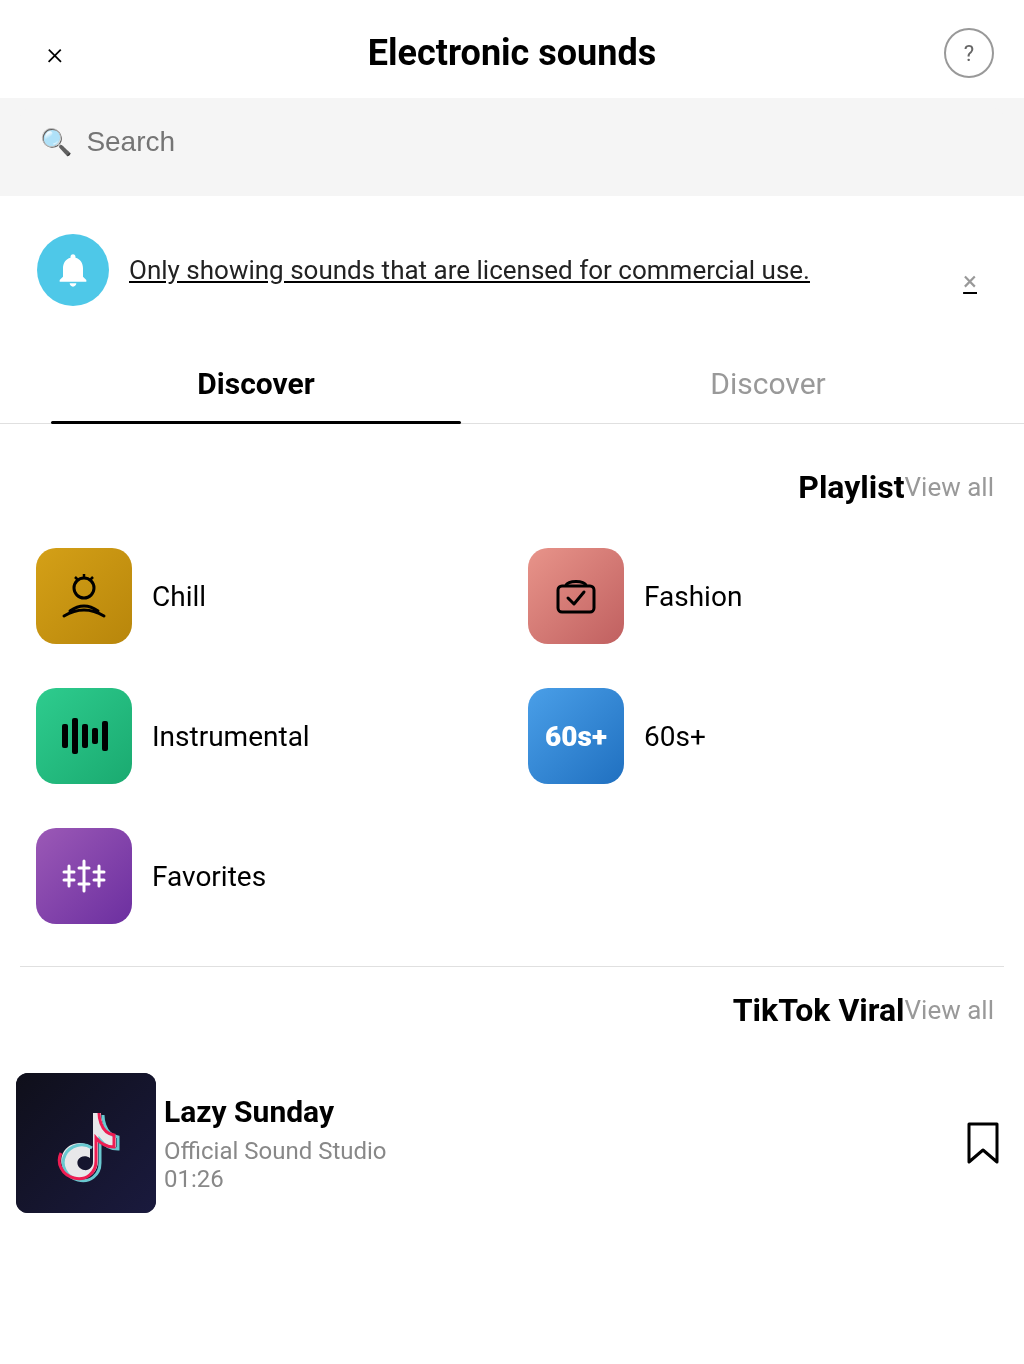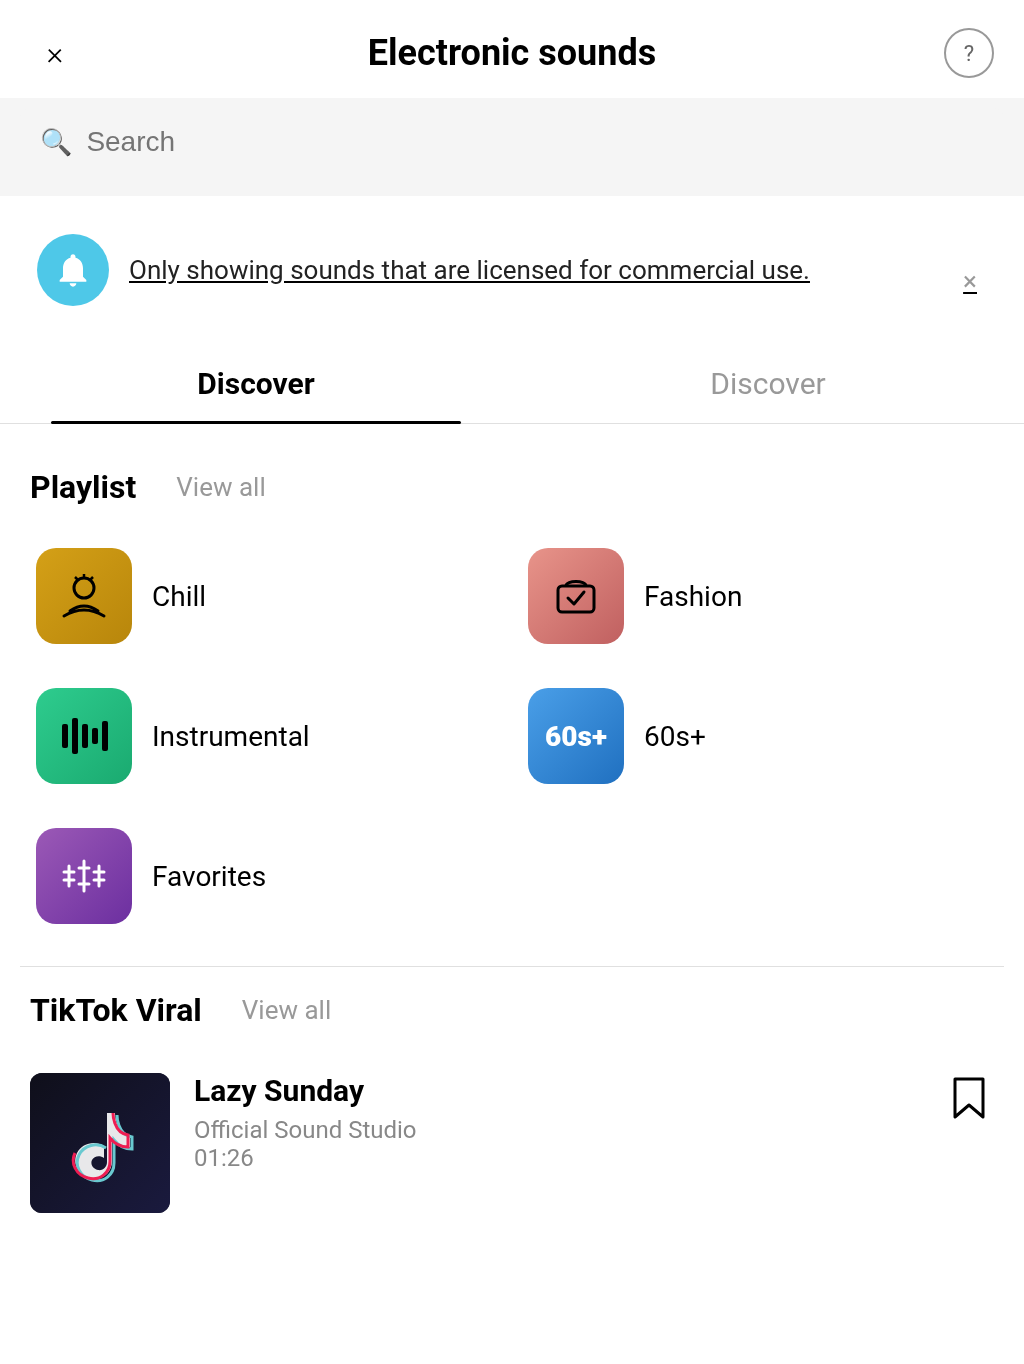--- a/index.html
+++ b/index.html
@@ -162,23 +162,22 @@
       left: 10%;
       right: 10%;
       height: 3px;
       background: #000000;
       border-radius: 2px;
     }
 
     .section-header {
       display: flex;
       align-items: center;
-      justify-content: flex-start;
+      justify-content: flex-end;
       padding: 24px 30px 20px;
-      gap: 40px;
     }
 
     .section-title {
       font-size: 32px;
       font-weight: 700;
       color: #000000;
     }
 
     .view-all-btn {
       font-size: 26px;
@@ -247,23 +246,23 @@
       background: #e0e0e0;
       margin: 20px 20px 0;
     }
 
     .tiktok-viral-section {
       padding: 0;
     }
 
     .viral-item {
       display: flex;
-      align-items: flex-start;
-      padding: 24px 30px;
-      gap: 24px;
+      align-items: center;
+      padding: 24px 16px;
+      gap: 8px;
       cursor: pointer;
     }
 
     .viral-thumbnail {
       width: 140px;
       height: 140px;
       border-radius: 12px;
       background: #1a1a2e;
       display: flex;
       align-items: center;

